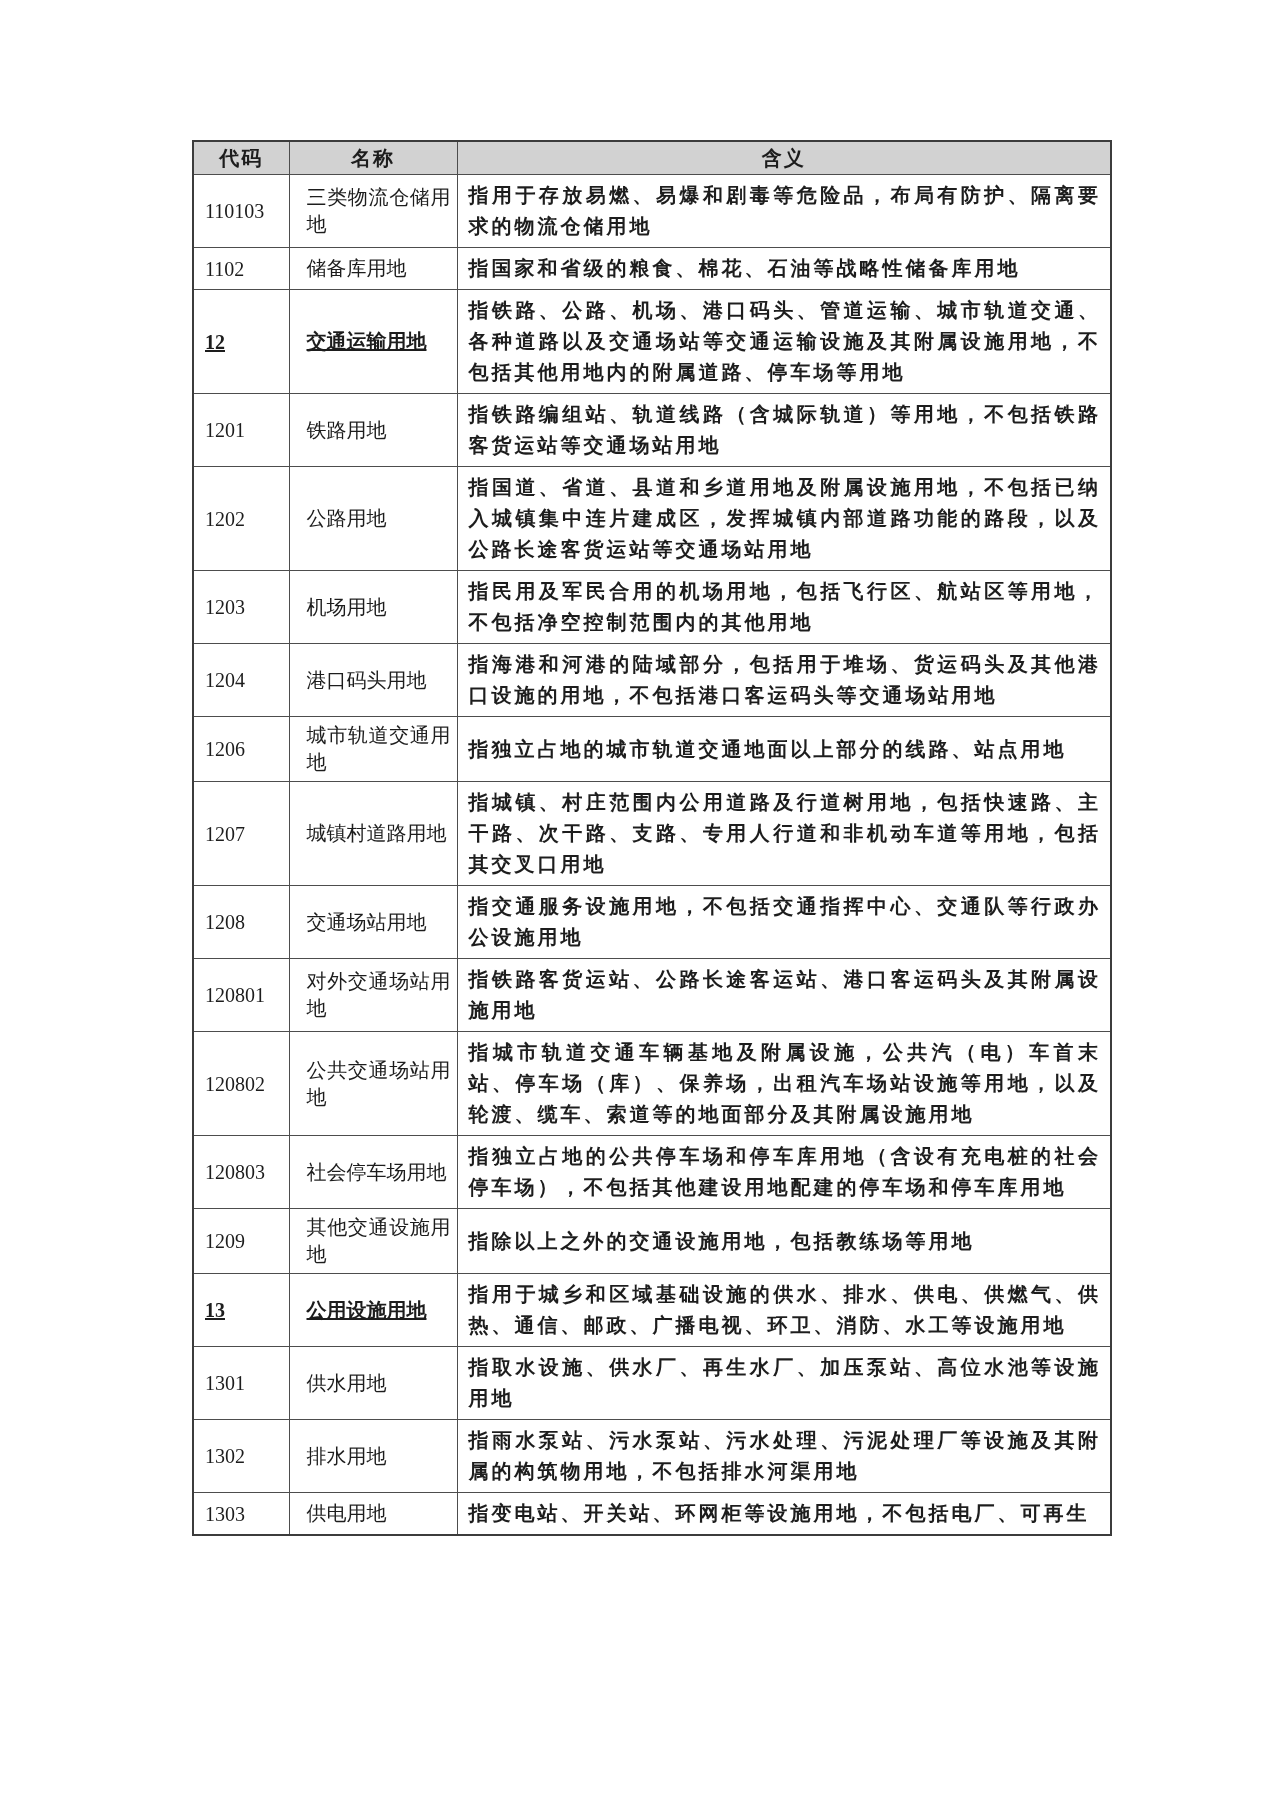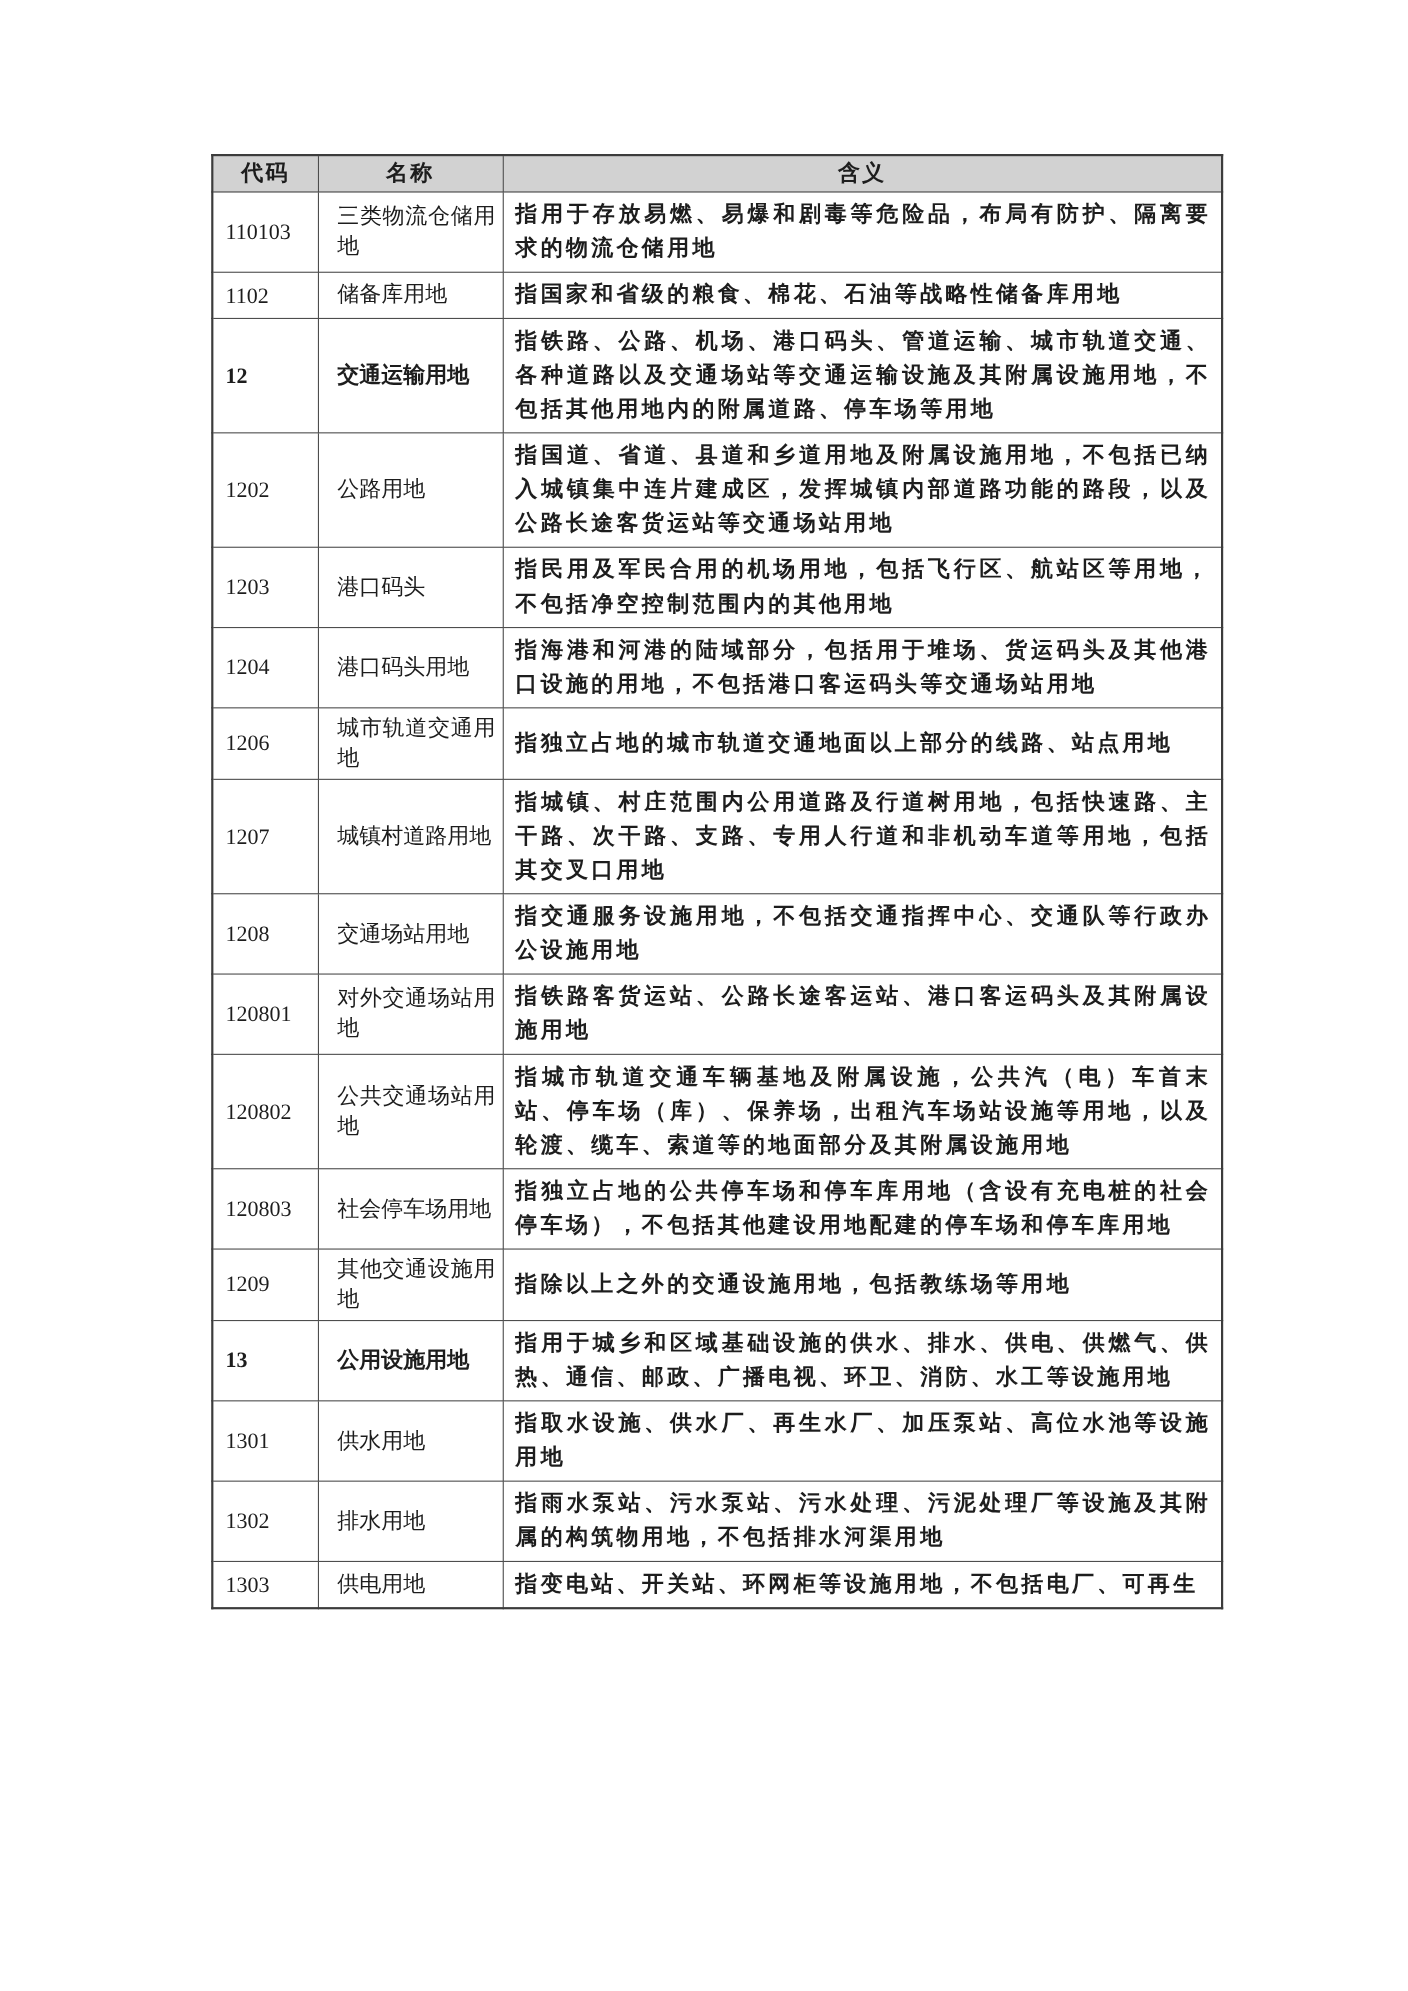--- a/index.html
+++ b/index.html
@@ -55,20 +55,21 @@
   td.meaning {
     font-size: 20px;
     line-height: 31px;
     letter-spacing: 3px;
     padding: 5px 9px 5px 11px;
     text-align: justify;
     font-weight: bold;
   }
   td.em {
     font-weight: bold;
+    text-decoration: underline;
   }
   .footer {
     position: absolute;
     left: 192px;
     top: 1678px;
     width: 918px;
     text-align: right;
     font-size: 19px;
     color: #2a2a2a;
     letter-spacing: 2px;
@@ -104,30 +105,35 @@
     <td class="name">储备库用地</td>
     <td class="meaning">指国家和省级的粮食、棉花、石油等战略性储备库用地</td>
   </tr>
 
   <tr>
     <td class="code em">12</td>
     <td class="name em">交通运输用地</td>
     <td class="meaning">指铁路、公路、机场、港口码头、管道运输、城市轨道交通、各种道路以及交通场站等交通运输设施及其附属设施用地，不包括其他用地内的附属道路、停车场等用地</td>
   </tr>
 
+  <tr>
+    <td class="code">1201</td>
+    <td class="name">铁路用地</td>
+    <td class="meaning">指铁路编组站、轨道线路（含城际轨道）等用地，不包括铁路客货运站等交通场站用地</td>
+  </tr>
 
   <tr>
     <td class="code">1202</td>
     <td class="name">公路用地</td>
     <td class="meaning">指国道、省道、县道和乡道用地及附属设施用地，不包括已纳入城镇集中连片建成区，发挥城镇内部道路功能的路段，以及公路长途客货运站等交通场站用地</td>
   </tr>
 
   <tr>
     <td class="code">1203</td>
-    <td class="name">港口码头</td>
+    <td class="name">机场用地</td>
     <td class="meaning">指民用及军民合用的机场用地，包括飞行区、航站区等用地，不包括净空控制范围内的其他用地</td>
   </tr>
 
   <tr>
     <td class="code">1204</td>
     <td class="name">港口码头用地</td>
     <td class="meaning">指海港和河港的陆域部分，包括用于堆场、货运码头及其他港口设施的用地，不包括港口客运码头等交通场站用地</td>
   </tr>
 
 

